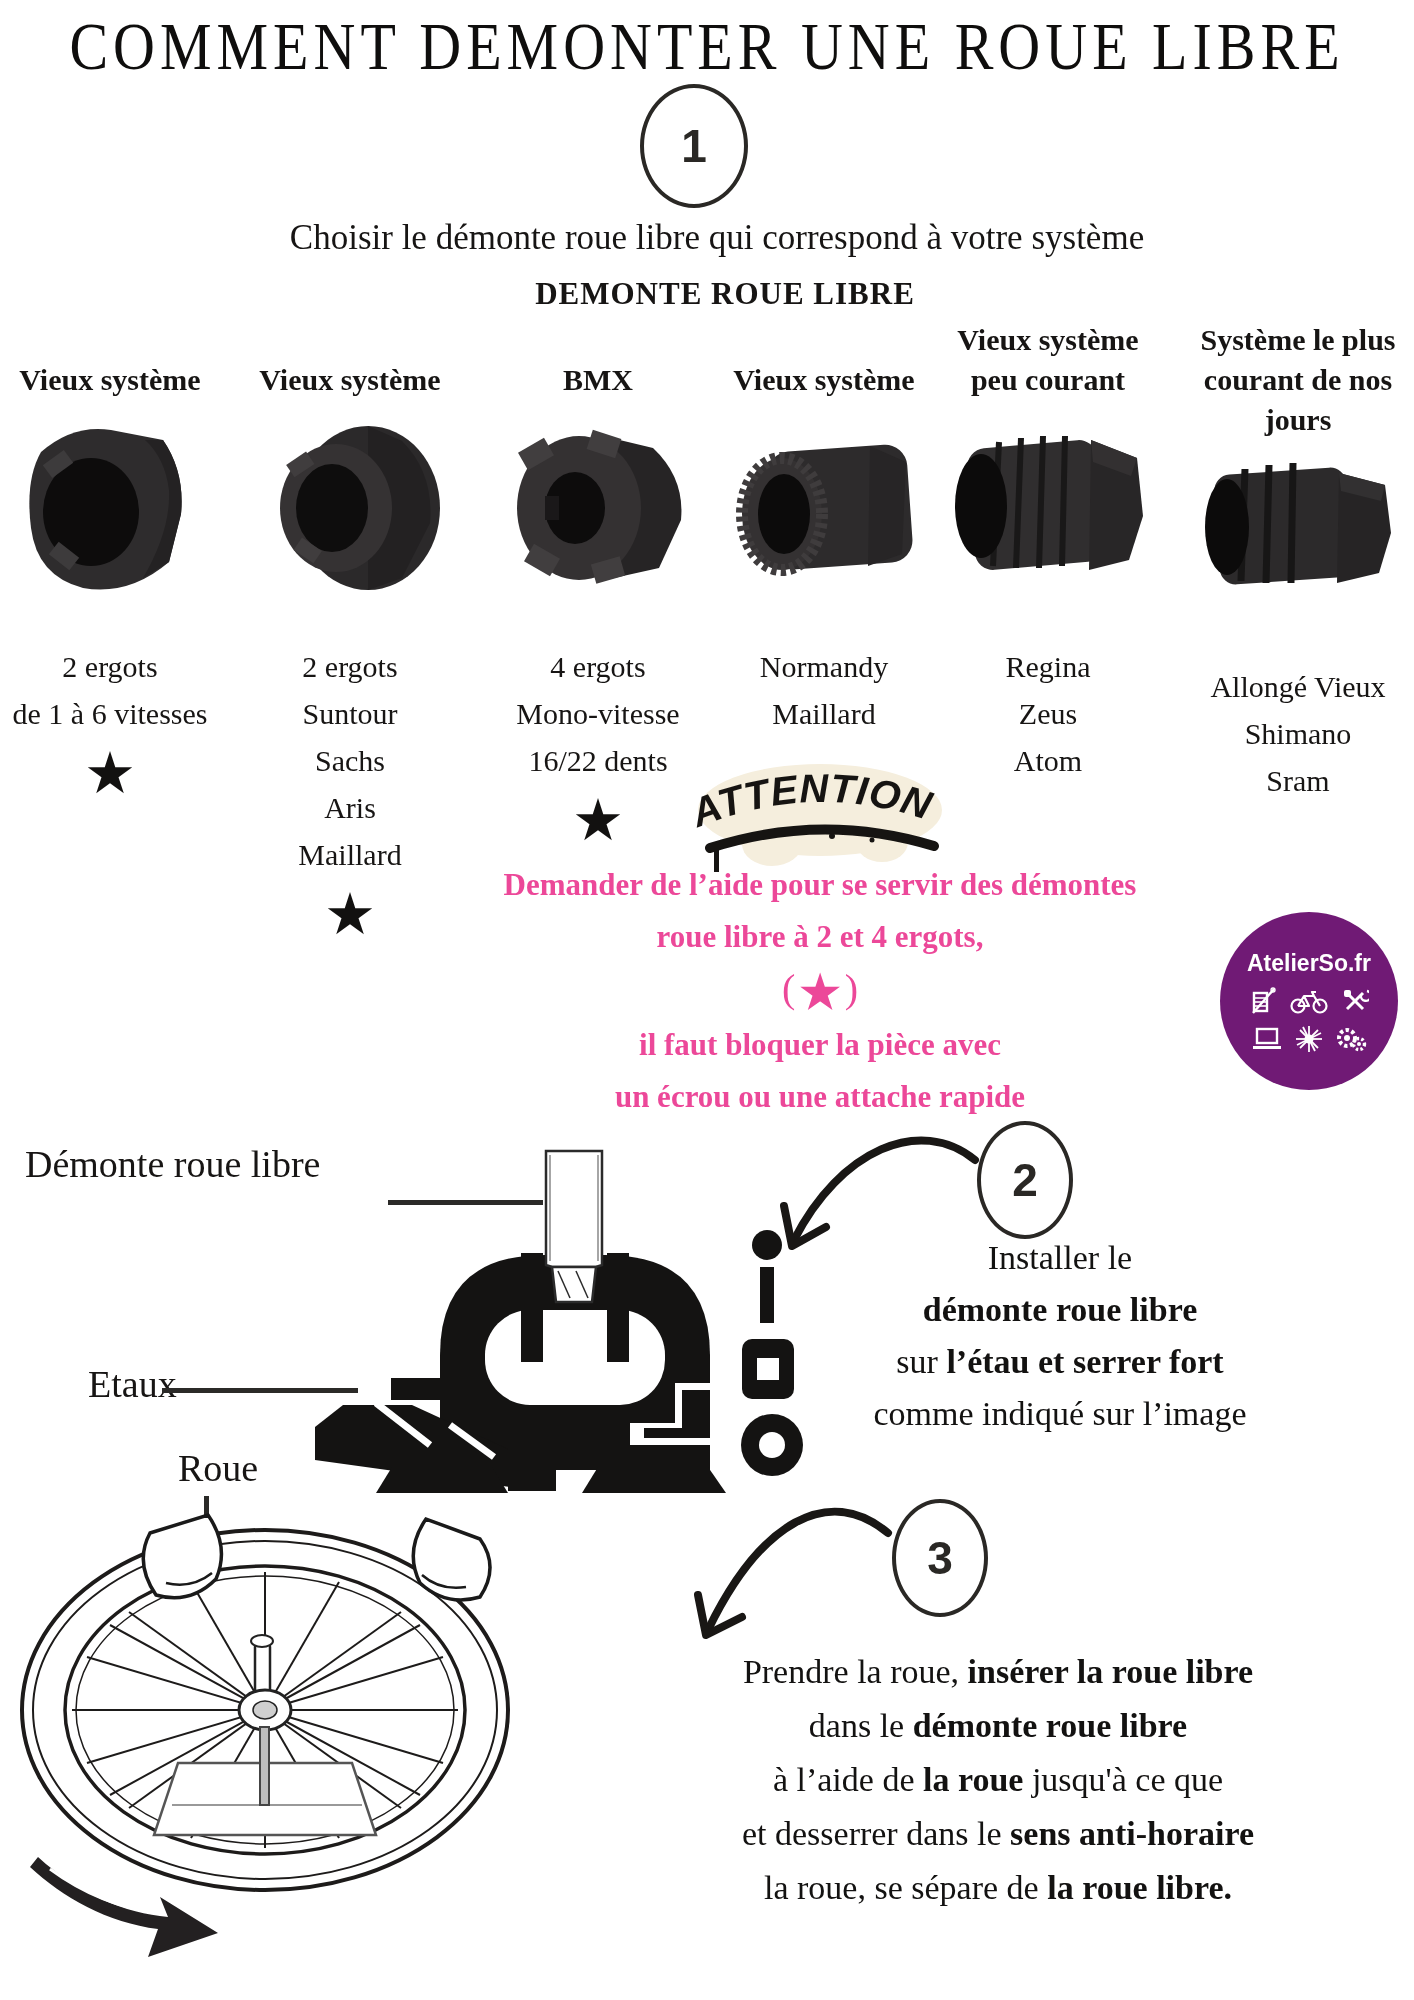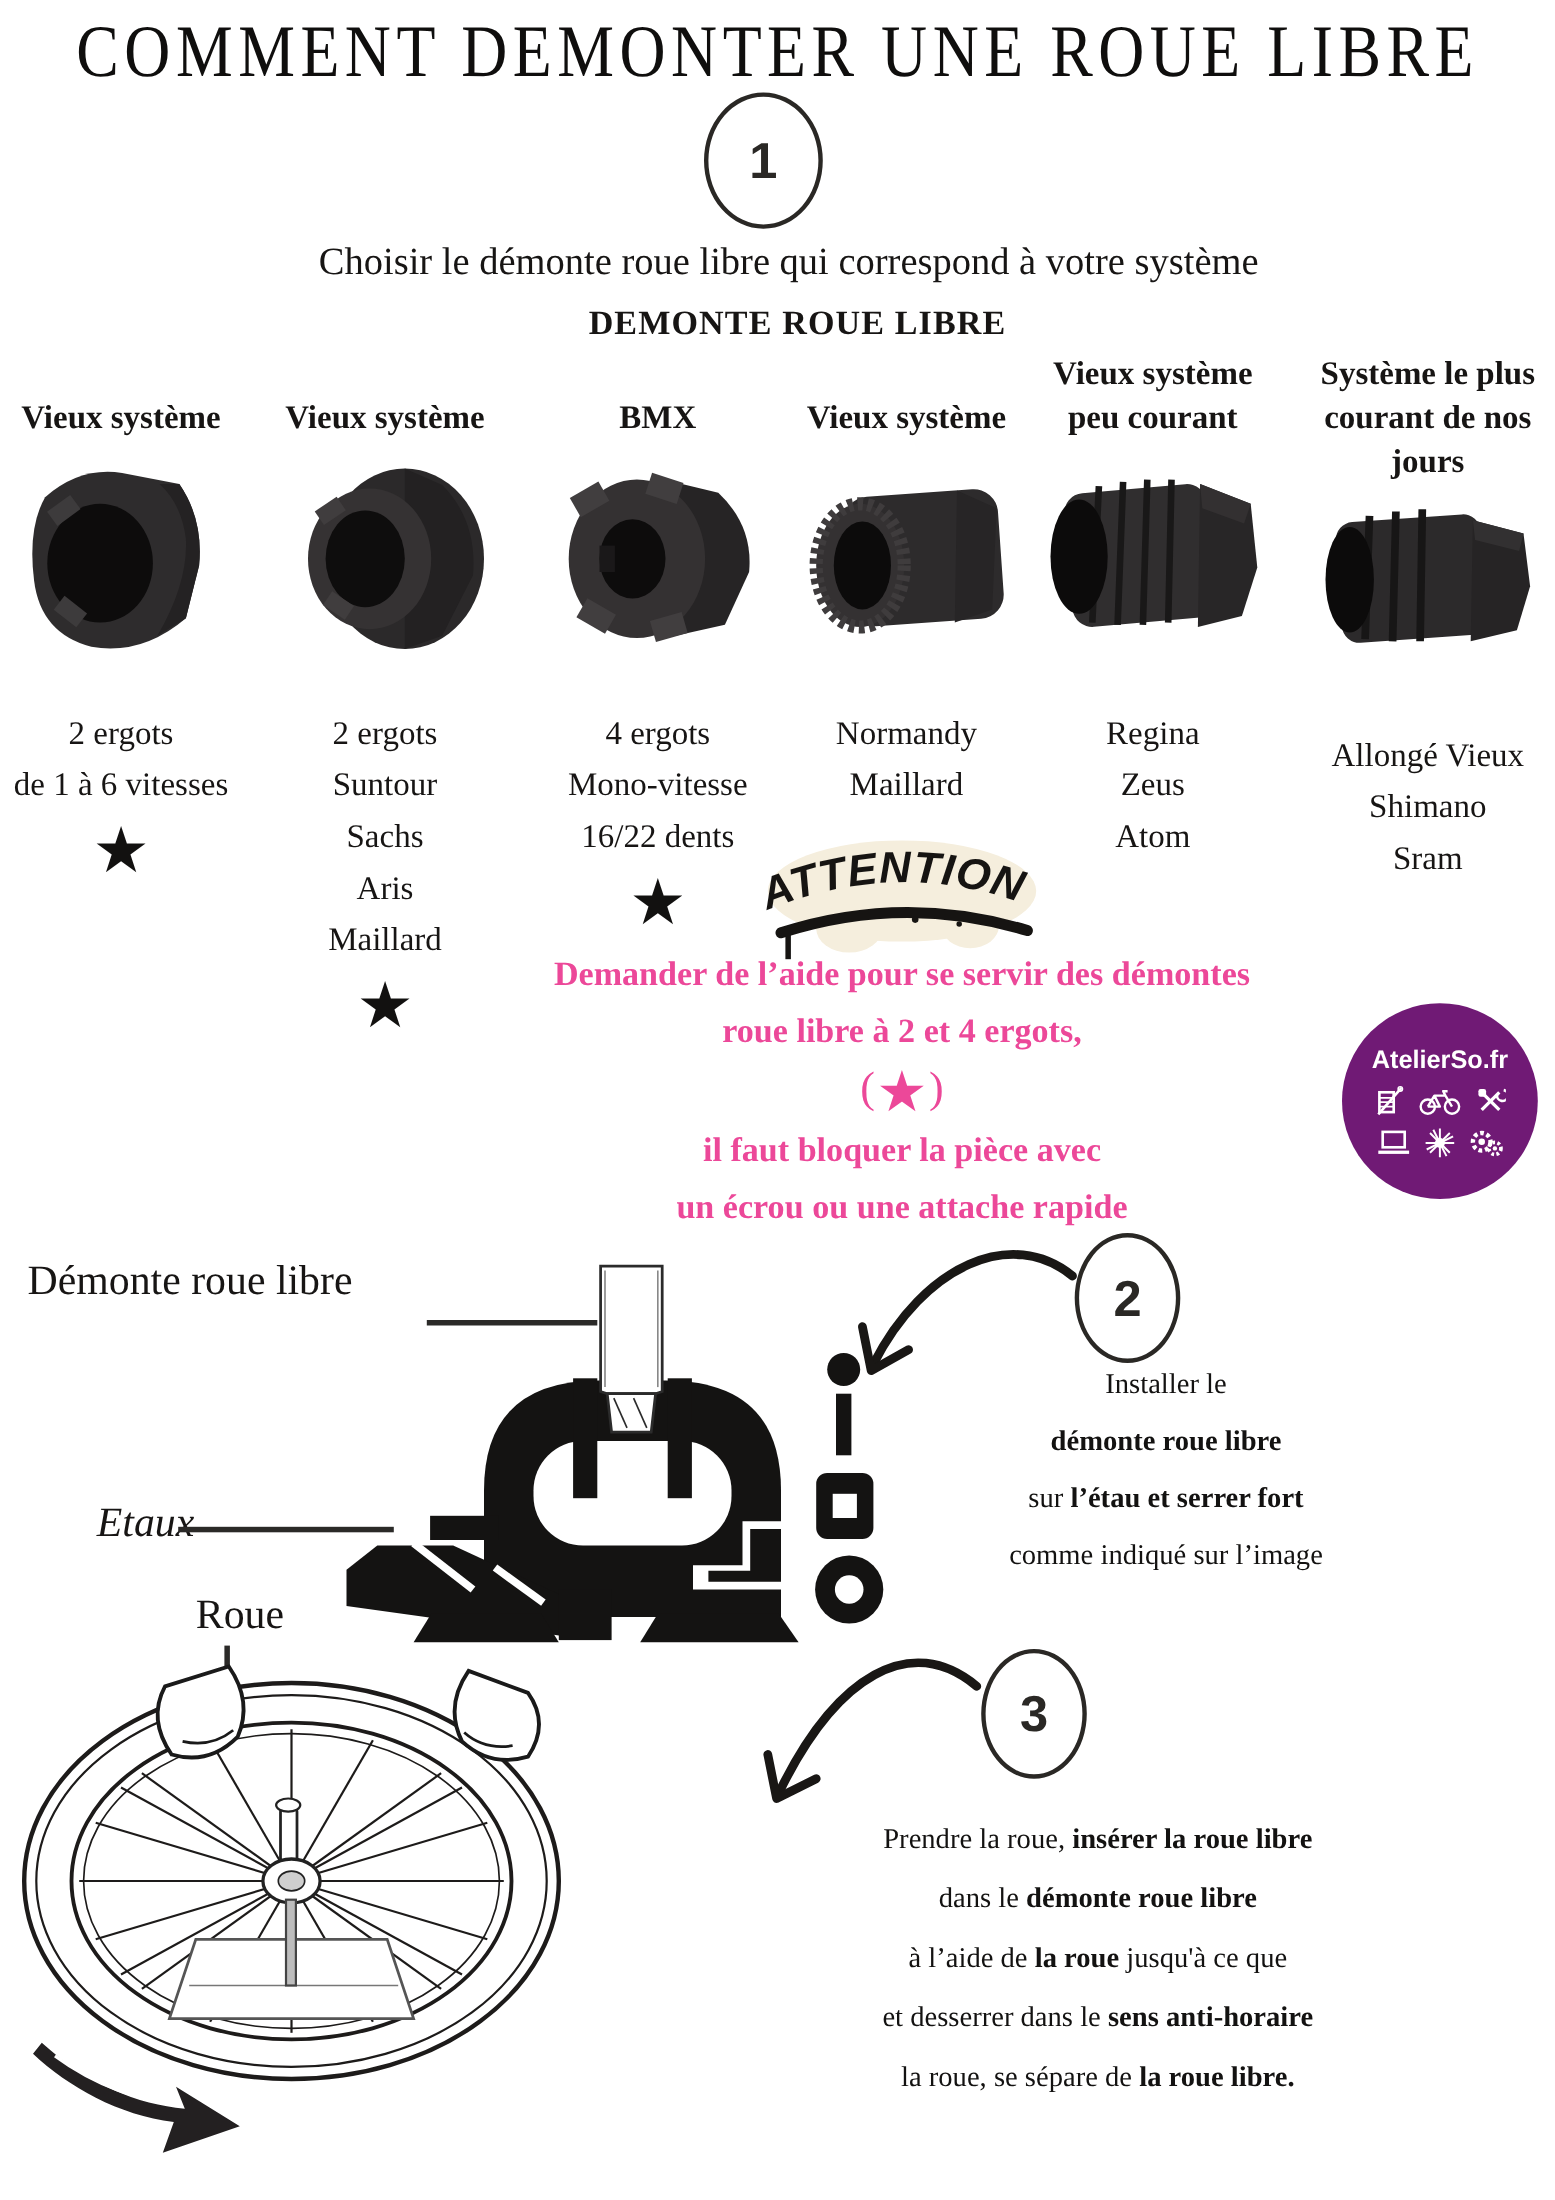--- a/index.html
+++ b/index.html
@@ -44,21 +44,21 @@
     left:1220px;top:912px;width:178px;height:178px;border-radius:50%;
     background:#701a75;display:flex;flex-direction:column;align-items:center;
     justify-content:center;gap:9px;color:#ffffff;
   }
   .logo .logo-text{font-family:"Liberation Sans", sans-serif;font-weight:bold;font-size:23px;}
   .logo .icon-row{display:flex;gap:12px;align-items:center;}
   
   .callout{font-size:38px;white-space:nowrap;}
   .lead-h{background:#2b2a28;height:5px;}
   .lead-v{background:#2b2a28;width:5px;}
-  .steptext{text-align:center;font-size:26px;color:#131211;}
+  .steptext{text-align:center;font-size:34px;color:#131211;}
   .st2{left:810px;top:1232px;width:500px;line-height:52px;}
   .st3{left:728px;top:1645px;width:540px;line-height:54px;}
   .steptext b{font-weight:bold;}
   svg{display:block;}
 </style>
 </head>
 <body>
 
 <div class="abs title">COMMENT DEMONTER UNE ROUE LIBRE</div>
 <div class="abs step-circle circle1">
@@ -274,21 +274,21 @@
       <circle cx="12" cy="12" r="3" fill="#fff"></circle>
       <circle cx="24" cy="18" r="5.5" fill="none" stroke="#fff" stroke-width="3.4" stroke-dasharray="2.4 2.2"></circle>
       <circle cx="24" cy="18" r="2" fill="#fff"></circle>
     </svg>
   </div>
 </div>
 
 <div class="abs callout" style="left:25px;top:1142px;">Démonte roue libre</div>
 <div class="abs lead-h" style="left:388px;top:1200px;width:155px;"></div>
 
-<div class="abs callout" style="left:88px;top:1362px;font-style:italic;">Etaux</div>
+<div class="abs callout" style="left:88px;top:1362px;">Etaux</div>
 <div class="abs lead-h" style="left:162px;top:1388px;width:196px;"></div>
 
 <div class="abs callout" style="left:178px;top:1446px;">Roue</div>
 <div class="abs lead-v" style="left:204px;top:1496px;height:70px;"></div>
 
 <div class="abs" style="left:280px;top:1115px;">
   <svg width="540" height="395" viewBox="0 0 540 395">
 
     <path d="M160,355 V240 Q160,140 265,140 H325 Q430,140 430,240 V355 Z" fill="#141312"></path>
 

